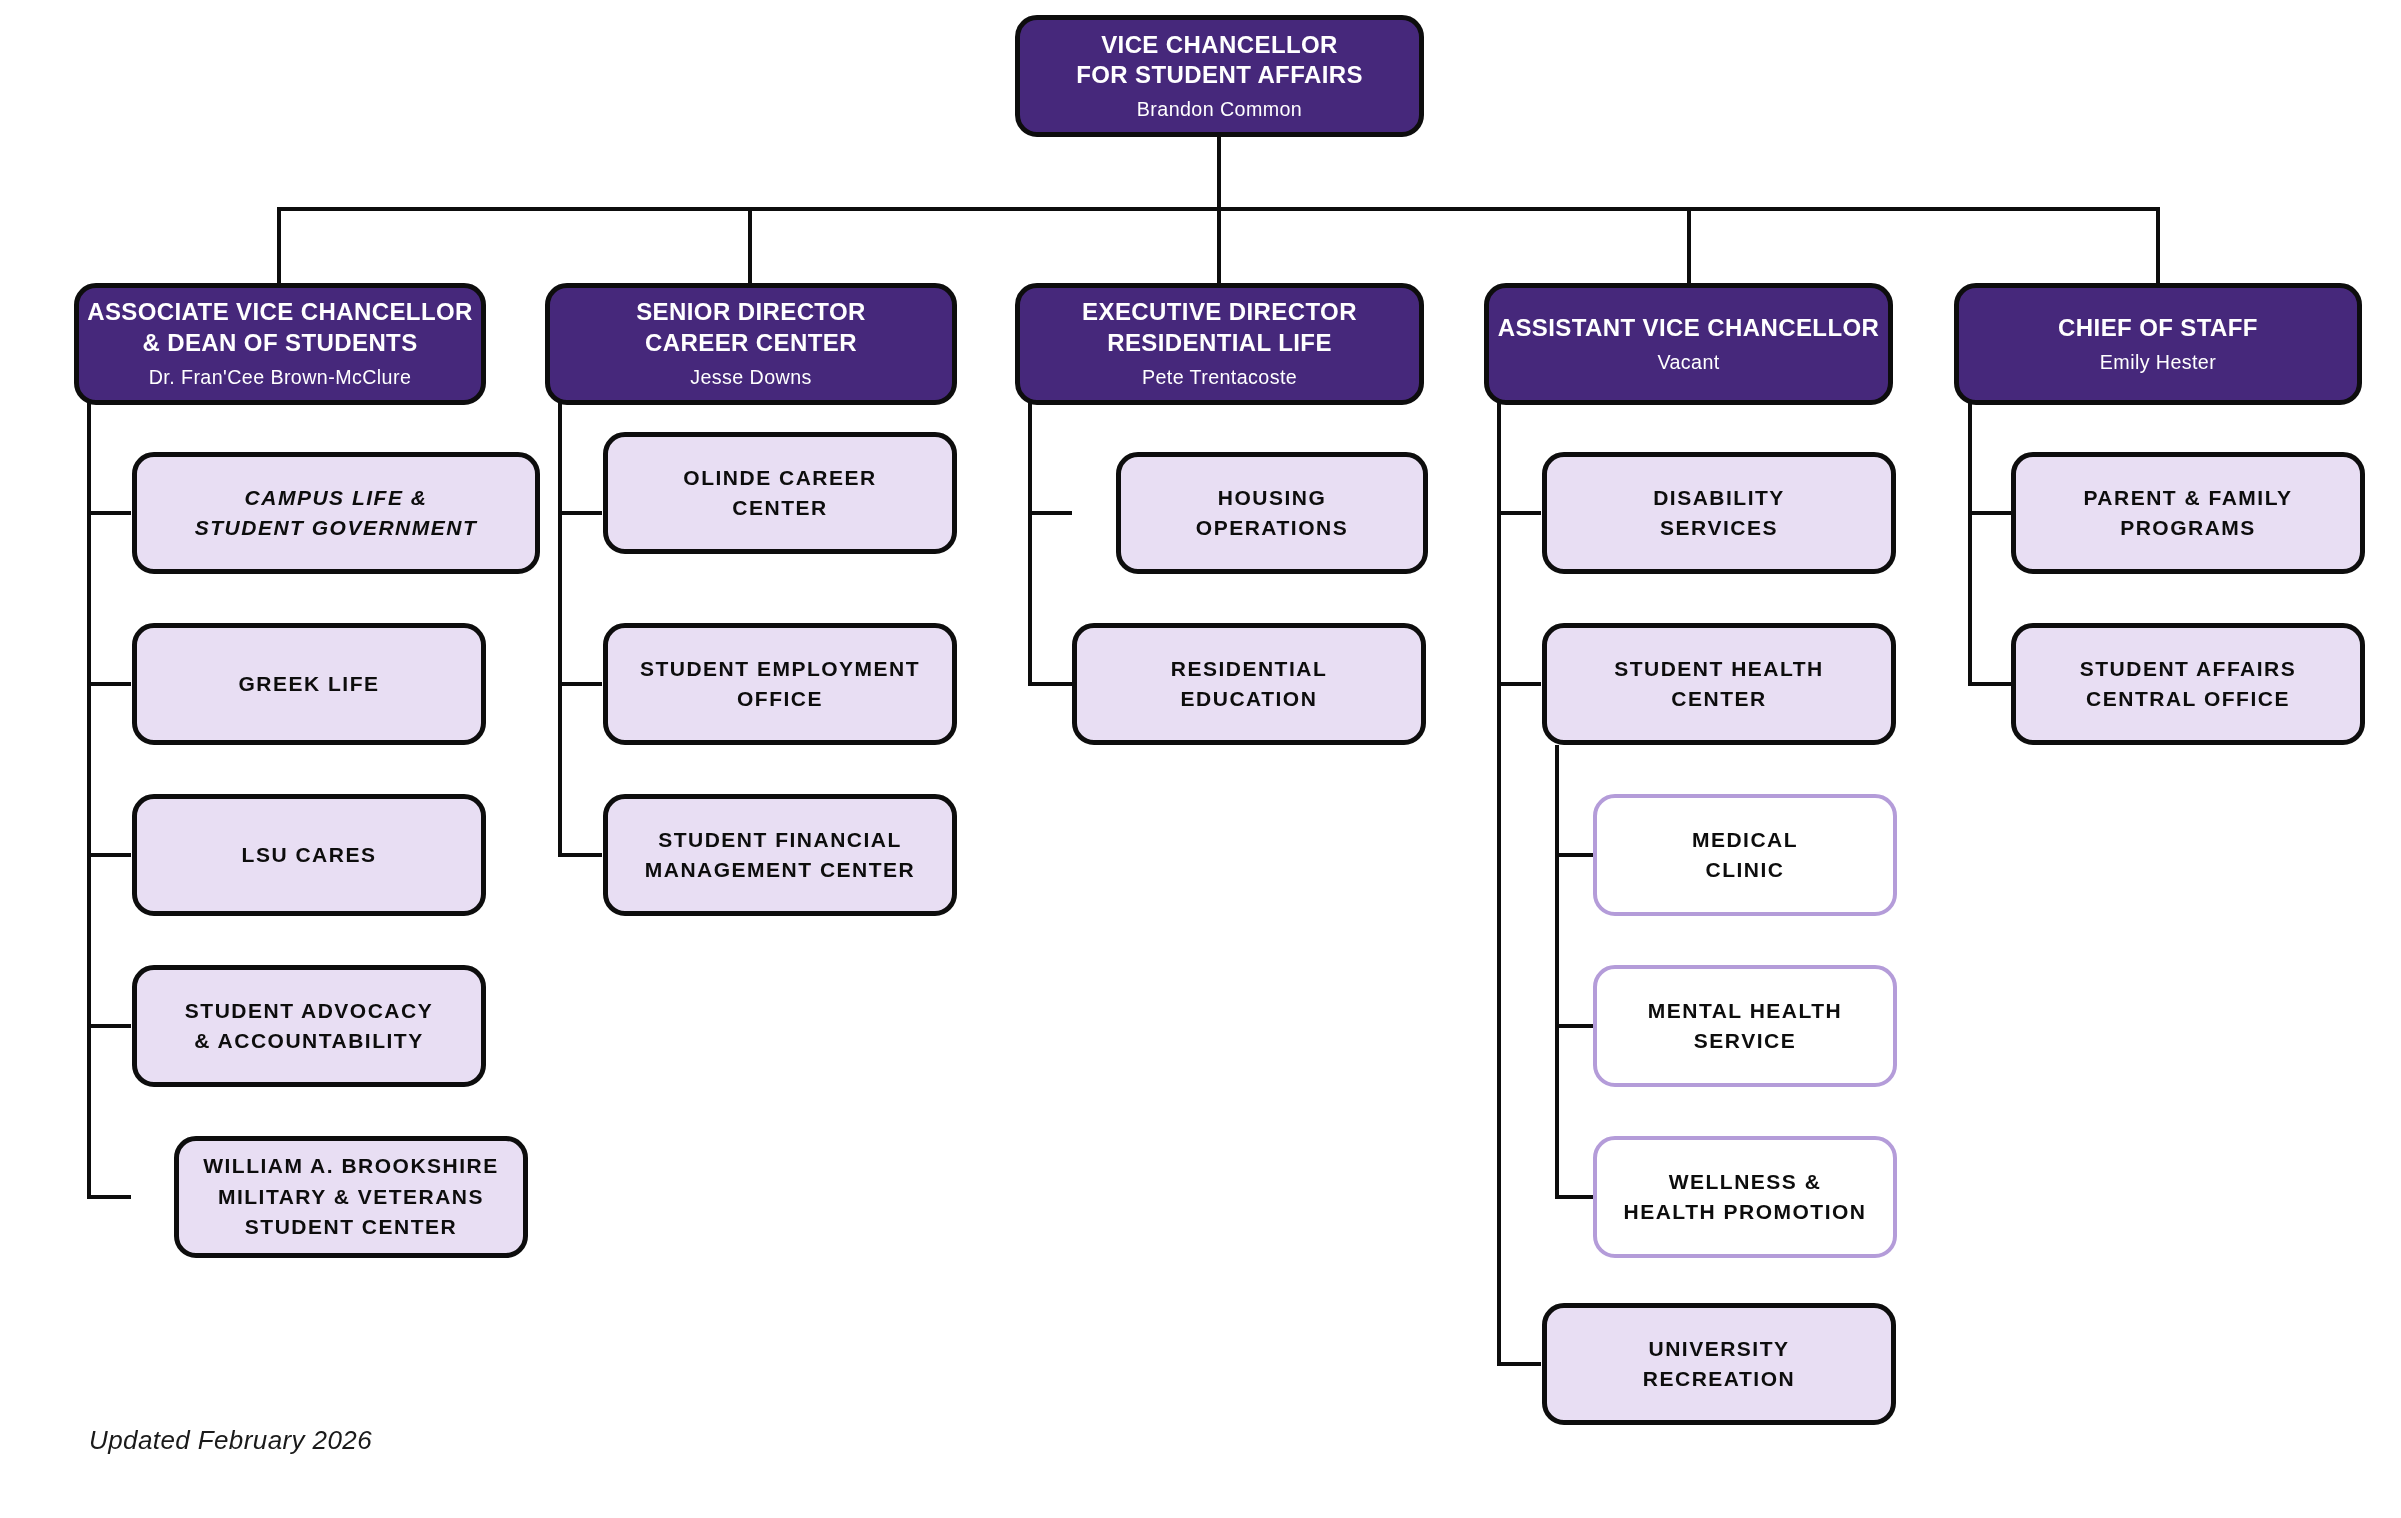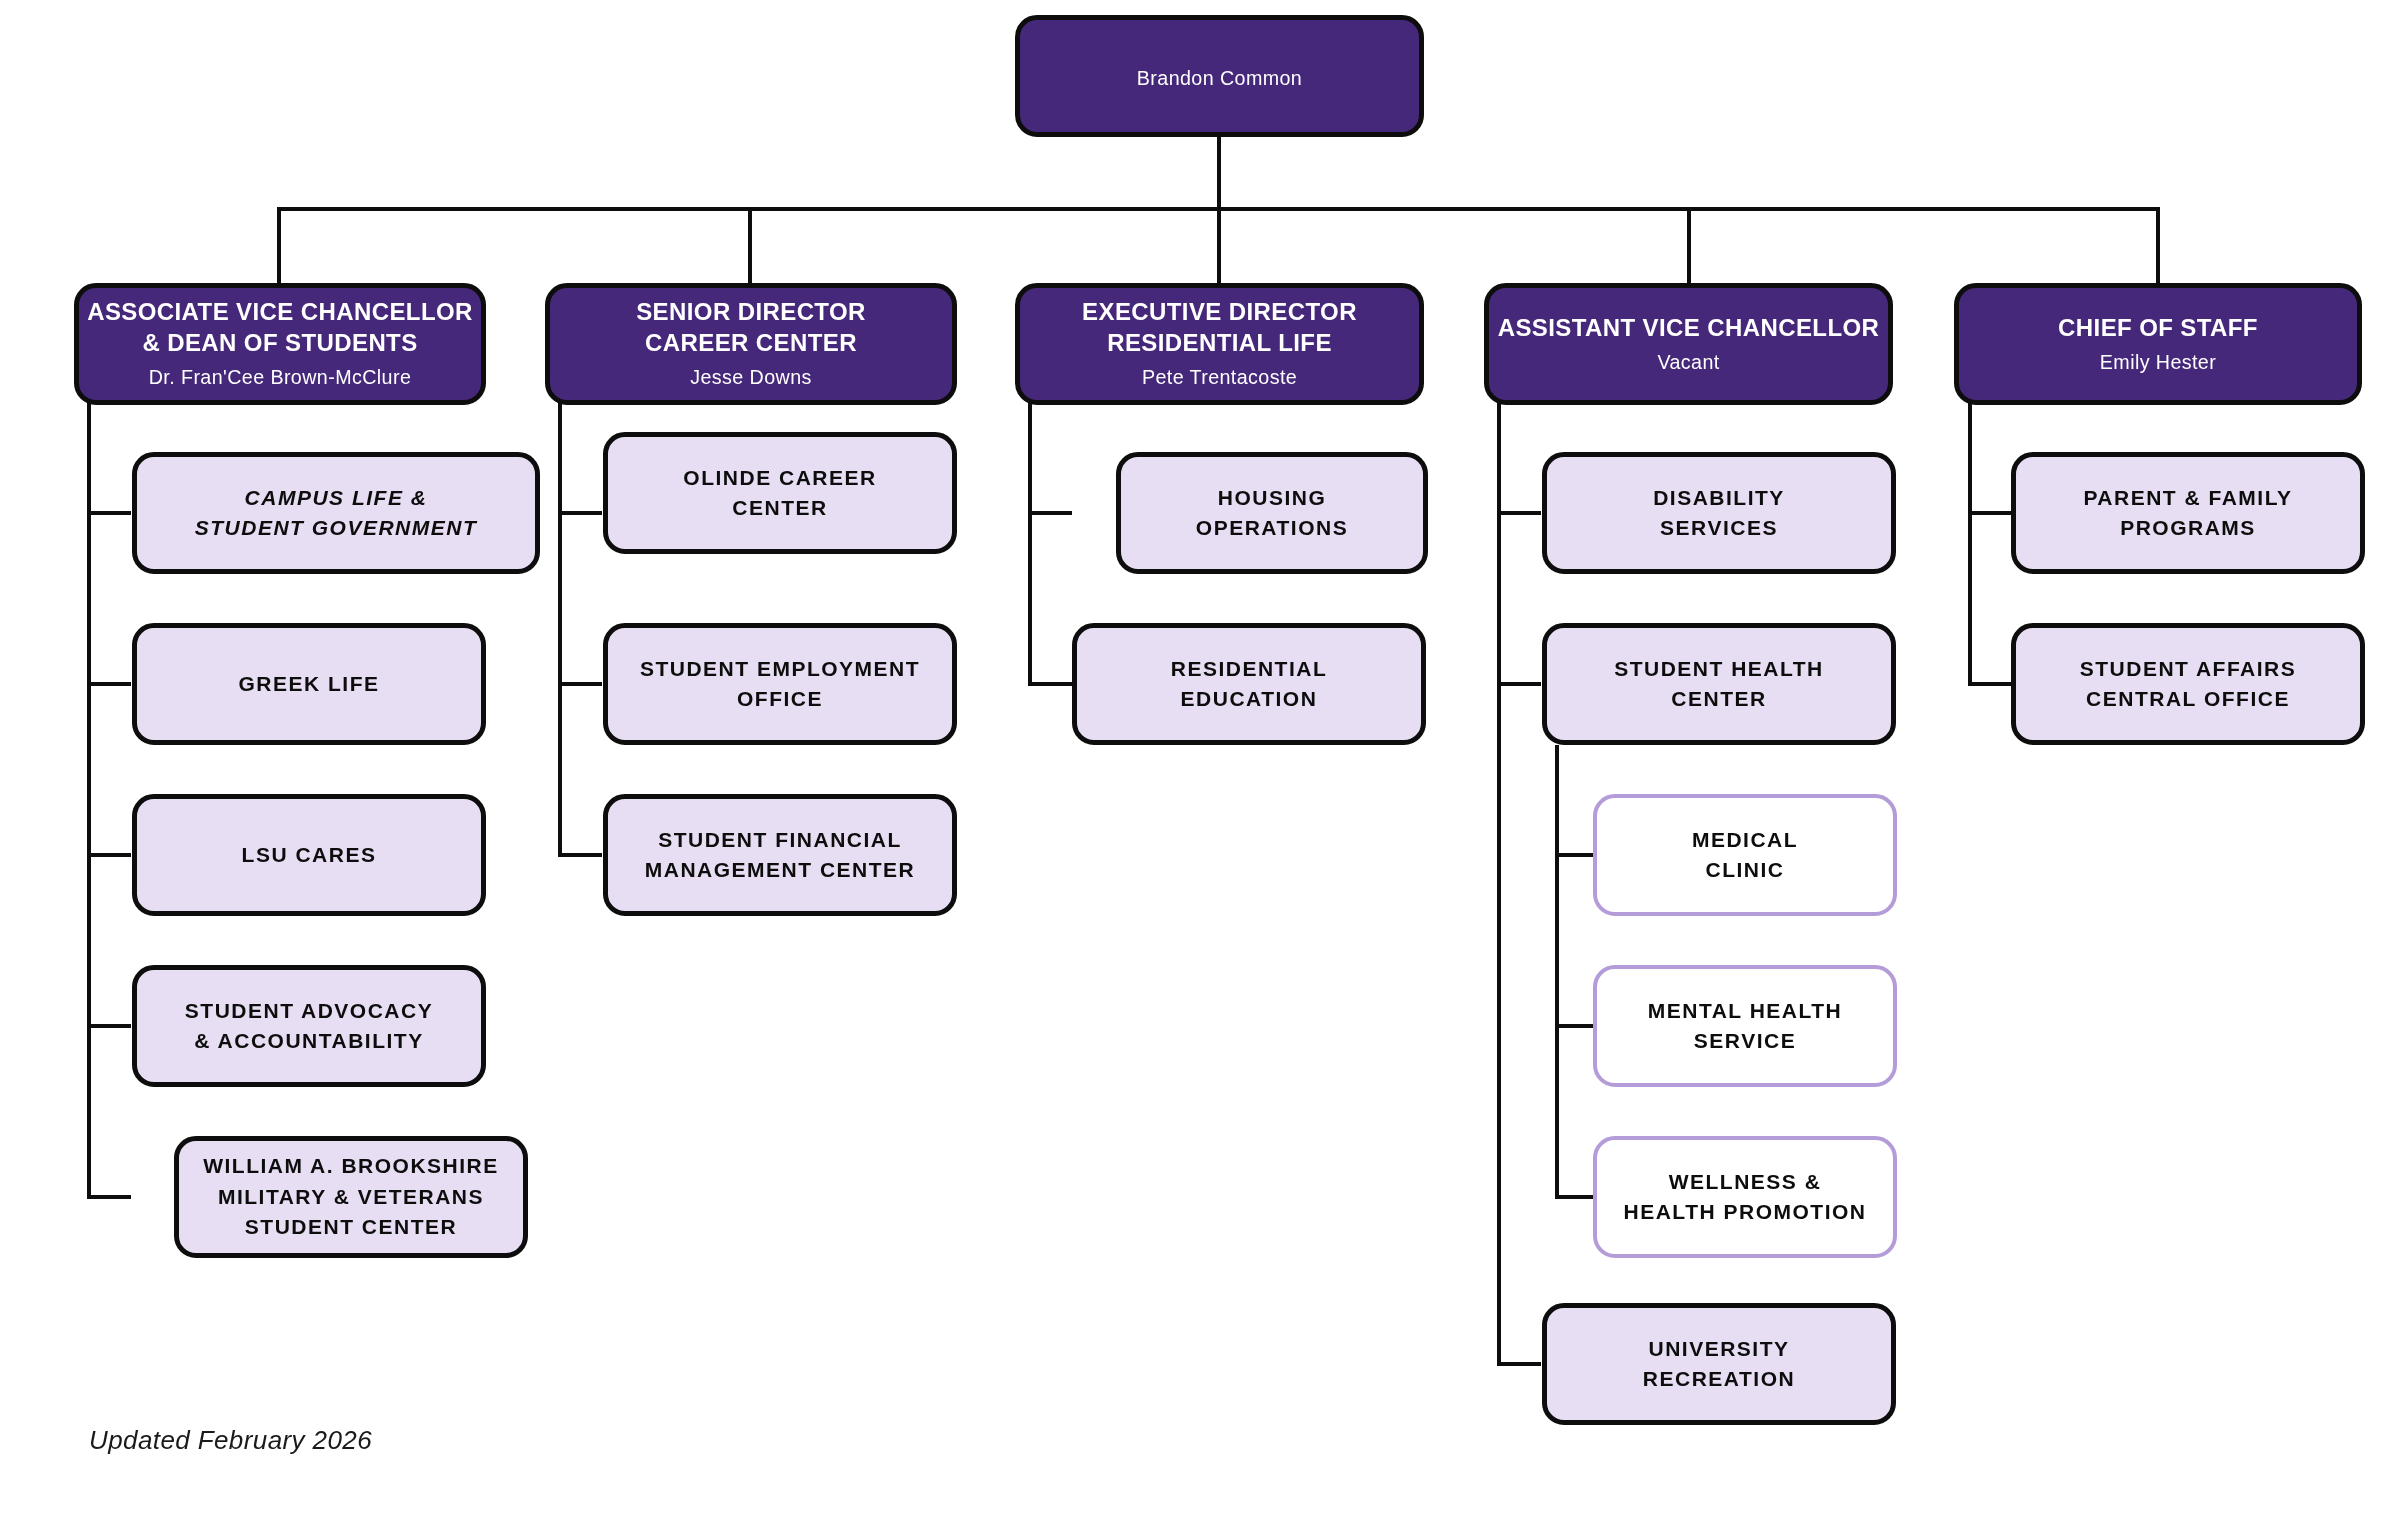--- a/index.html
+++ b/index.html
@@ -26,20 +26,22 @@
   .line{position:absolute;background:#0d0d0d;}
   .footer{
     position:absolute;left:89px;top:1425px;
     font-size:26px;font-style:italic;color:#1a1a1a;letter-spacing:0.4px;
   }
 </style>
 </head>
 <body>
 
 <div class="node header-node" style="left:1015px;top:15.3px;width:409px;height:122px;">
+  <div class="title">VICE CHANCELLOR
+FOR STUDENT AFFAIRS</div>
   <div class="name">Brandon Common</div>
 </div>
 
 <div class="line" style="left:1217px;top:135px;width:3.6px;height:74px;"></div>
 <div class="line" style="left:277px;top:207px;width:1883px;height:3.6px;"></div>
 <div class="line" style="left:277px;top:207px;width:3.6px;height:76px;"></div>
 <div class="line" style="left:748px;top:207px;width:3.6px;height:76px;"></div>
 <div class="line" style="left:1217px;top:207px;width:3.6px;height:76px;"></div>
 <div class="line" style="left:1687px;top:207px;width:3.6px;height:76px;"></div>
 <div class="line" style="left:2156px;top:207px;width:3.6px;height:76px;"></div>

